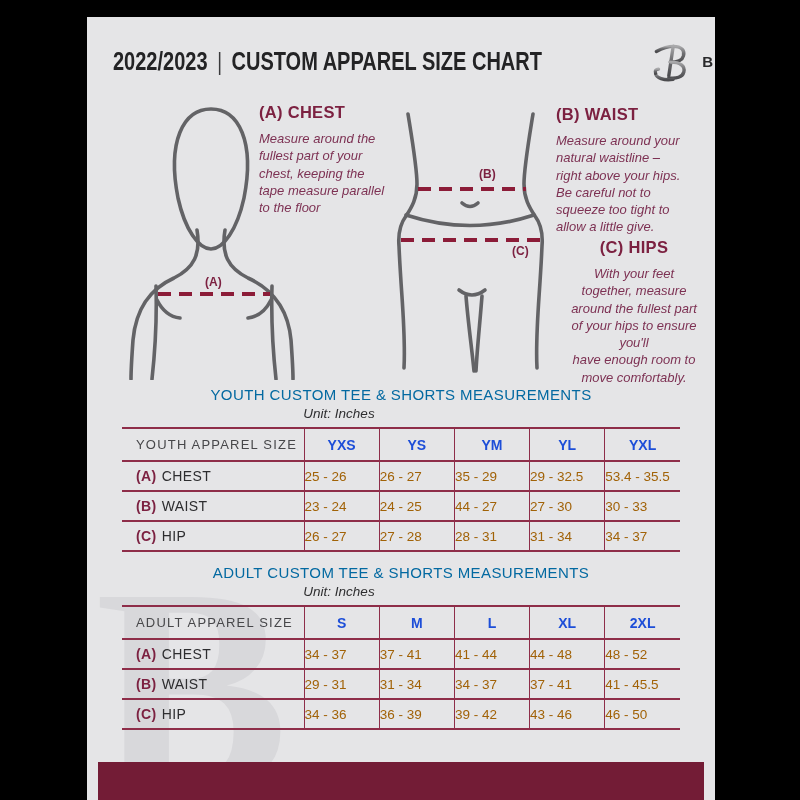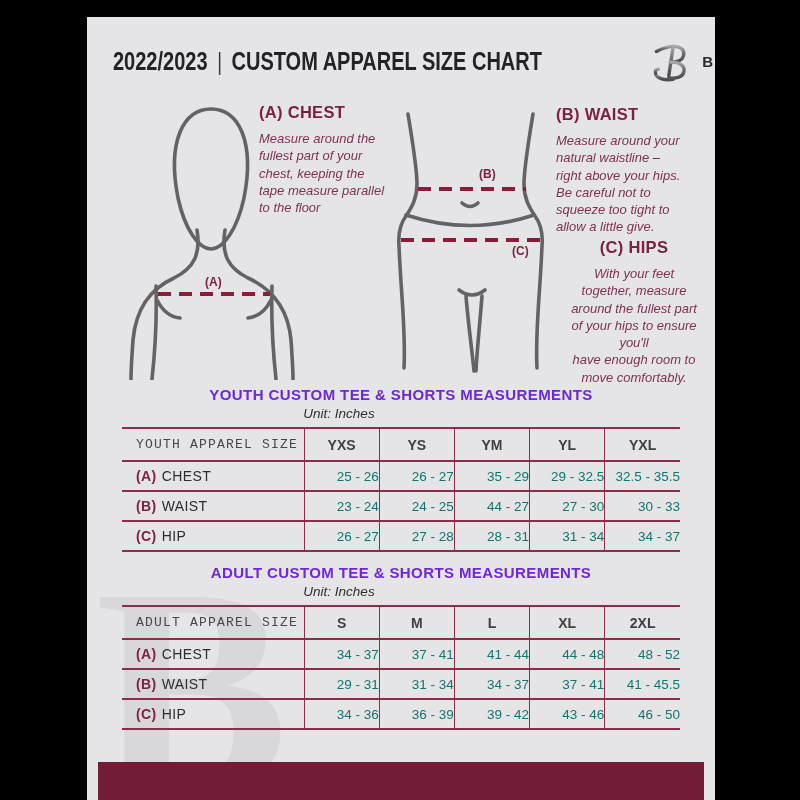--- a/index.html
+++ b/index.html
@@ -27,30 +27,30 @@
   .brand-name{font-weight:700;font-size:15px;letter-spacing:5px;color:#29292b;}
 
   
   .fig{position:absolute;z-index:2;}
   .guide-block{position:absolute;z-index:2;}
   .guide-heading{font-weight:700;font-size:16.5px;color:var(--heading);letter-spacing:.3px;}
   .guide-body{margin-top:8px;font-style:italic;font-size:13px;line-height:1.33;color:var(--body-maroon);white-space:pre-line;}
   .marker{position:absolute;z-index:3;font-weight:700;font-size:12px;color:var(--heading);}
 
   
-  .section-title{position:absolute;left:0;width:628px;text-align:center;font-weight:700;font-size:15px;letter-spacing:.4px;color:#6d28d9;z-index:2;}
+  .section-title{position:absolute;left:0;width:628px;text-align:center;font-weight:400;font-size:15px;letter-spacing:.4px;color:#0369a1;z-index:2;}
   .section-unit{position:absolute;left:0;width:504px;text-align:center;font-style:italic;font-size:13.5px;color:#2e2e30;z-index:2;}
 
   table.size-table{position:absolute;left:35px;width:558px;border-collapse:collapse;table-layout:fixed;z-index:2;}
   table.size-table th,table.size-table td{border-top:2px solid var(--line);border-bottom:2px solid var(--line);background:transparent;}
   table.size-table th:not(:first-child),table.size-table td:not(:first-child){border-left:1.5px solid var(--line);}
   table.size-table col.c-label{width:182px;}
-  table.size-table thead th{height:33px;font-weight:700;font-size:14px;color:#404040;text-align:center;}
-  table.size-table thead th:first-child{font-weight:400;font-size:13px;letter-spacing:1.2px;color:var(--mid);text-align:left;padding-left:14px;font-family:Liberation Mono, monospace;}
-  table.size-table tbody td{height:30px;font-size:13.5px;color:#0f766e;text-align:right;}
+  table.size-table thead th{height:33px;font-weight:700;font-size:14px;color:#1d4ed8;text-align:center;}
+  table.size-table thead th:first-child{font-weight:400;font-size:13px;letter-spacing:1.2px;color:var(--mid);text-align:left;padding-left:14px;}
+  table.size-table tbody td{height:30px;font-size:13.5px;color:#a16207;text-align:left;}
   table.size-table tbody td.cell-label{text-align:left;padding-left:14px;font-size:14px;letter-spacing:.4px;color:#2d2d2f;}
   table.size-table tbody td.cell-label .key{font-weight:700;color:var(--heading);margin-right:5px;}
 
   
   .watermark{position:absolute;left:8px;top:528px;font-family:"Liberation Serif",serif;font-weight:700;font-size:290px;line-height:1;color:var(--wm);z-index:1;user-select:none;}
   .footer-bar{position:absolute;left:11px;top:745px;width:606px;height:44px;background:var(--maroon);z-index:2;}
 </style>
 </head>
 <body>
 
@@ -166,21 +166,21 @@
             <th>YXL</th>
           </tr>
         </thead>
         <tbody>
           <tr>
             <td class="cell-label"><span class="key">(A)</span><span>CHEST</span></td>
             <td>25 - 26</td>
             <td>26 - 27</td>
             <td>35 - 29</td>
             <td>29 - 32.5</td>
-            <td>32.5 - 35.5</td>
+            <td>53.4 - 35.5</td>
           </tr>
           <tr>
             <td class="cell-label"><span class="key">(B)</span><span>WAIST</span></td>
             <td>23 - 24</td>
             <td>24 - 25</td>
             <td>44 - 27</td>
             <td>27 - 30</td>
             <td>30 - 33</td>
           </tr>
           <tr>

